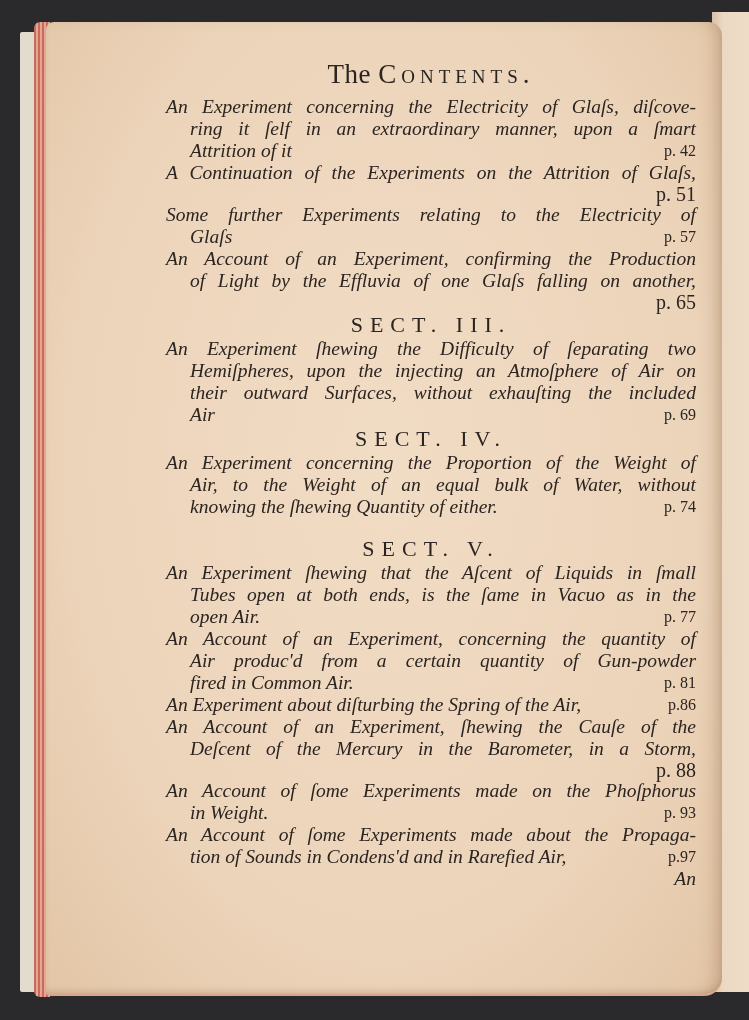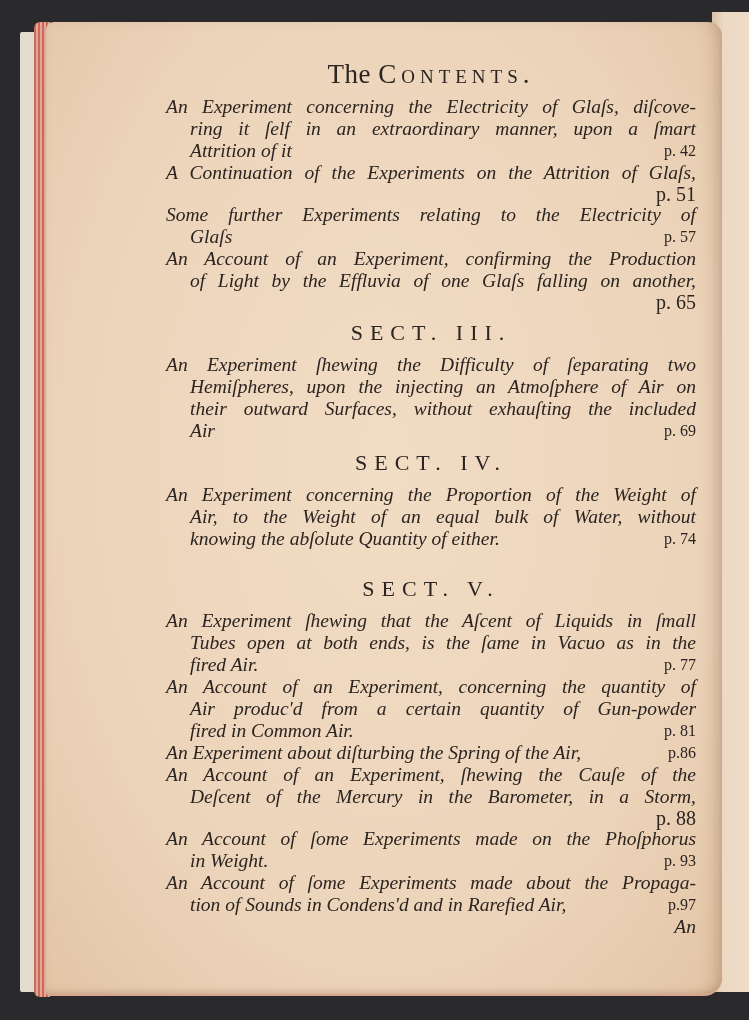--- a/index.html
+++ b/index.html
@@ -37,21 +37,21 @@
       text-align:center; font-size:27px; letter-spacing:0.5px; margin:0 0 4px 0; line-height:36px;
     }
     .title .sc { font-variant:small-caps; letter-spacing:5px; }
     .entry { font-style:italic; font-size:19.5px; line-height:22px; position:relative; }
     .entry .first { display:block; text-align:justify; text-align-last:justify; }
     .entry .cont { display:block; padding-left:24px; text-align:justify; text-align-last:justify; }
     .entry .last { display:block; padding-left:24px; text-align:left; }
     .page-ref { font-style:normal; font-size:20px; display:block; text-align:right; line-height:20px; }
     .inline-ref { font-style:normal; float:right; font-size:16px; }
     .sect {
-      text-align:center; font-size:22px; letter-spacing:7px; line-height:26px; margin:8px;
+      text-align:center; font-size:22px; letter-spacing:7px; line-height:26px; margin:0;
     }
   </style>
 </head>
 <body>
 
 <div class="stack-white"></div>
 <div class="stack-red"></div>
 <div class="next-page"></div>
 
 <div class="page">
@@ -90,30 +90,30 @@
     <span class="first">An Experiment ſhewing the Difficulty of ſeparating two</span>
     <span class="cont">Hemiſpheres, upon the injecting an Atmoſphere of Air on</span>
     <span class="cont">their outward Surfaces, without exhauſting the included</span>
     <span class="last"><span>Air</span><span class="inline-ref">p. 69</span></span>
   </div>
 
   <div class="sect">SECT. IV.</div>
   <div class="entry">
     <span class="first">An Experiment concerning the Proportion of the Weight of</span>
     <span class="cont">Air, to the Weight of an equal bulk of Water, without</span>
-    <span class="last"><span>knowing the abſolute Quantity of either.</span><span class="inline-ref">p. 74</span></span>
+    <span class="last"><span>knowing the ſhewing Quantity of either.</span><span class="inline-ref">p. 74</span></span>
   </div>
 
   <div style="height:18px"></div>
 
   <div class="sect">SECT. V.</div>
   <div class="entry">
     <span class="first">An Experiment ſhewing that the Aſcent of Liquids in ſmall</span>
     <span class="cont">Tubes open at both ends, is the ſame in Vacuo as in the</span>
-    <span class="last"><span>fired Air.</span><span class="inline-ref">p. 77</span></span>
+    <span class="last"><span>open Air.</span><span class="inline-ref">p. 77</span></span>
   </div>
   <div class="entry">
     <span class="first">An Account of an Experiment, concerning the quantity of</span>
     <span class="cont">Air produc'd from a certain quantity of Gun-powder</span>
     <span class="last"><span>fired in Common Air.</span><span class="inline-ref">p. 81</span></span>
   </div>
   <div class="entry">
     <span class="last" style="padding-left:0"><span>An Experiment about diſturbing the Spring of the Air,</span><span class="inline-ref">p.86</span></span>
   </div>
   <div class="entry">

